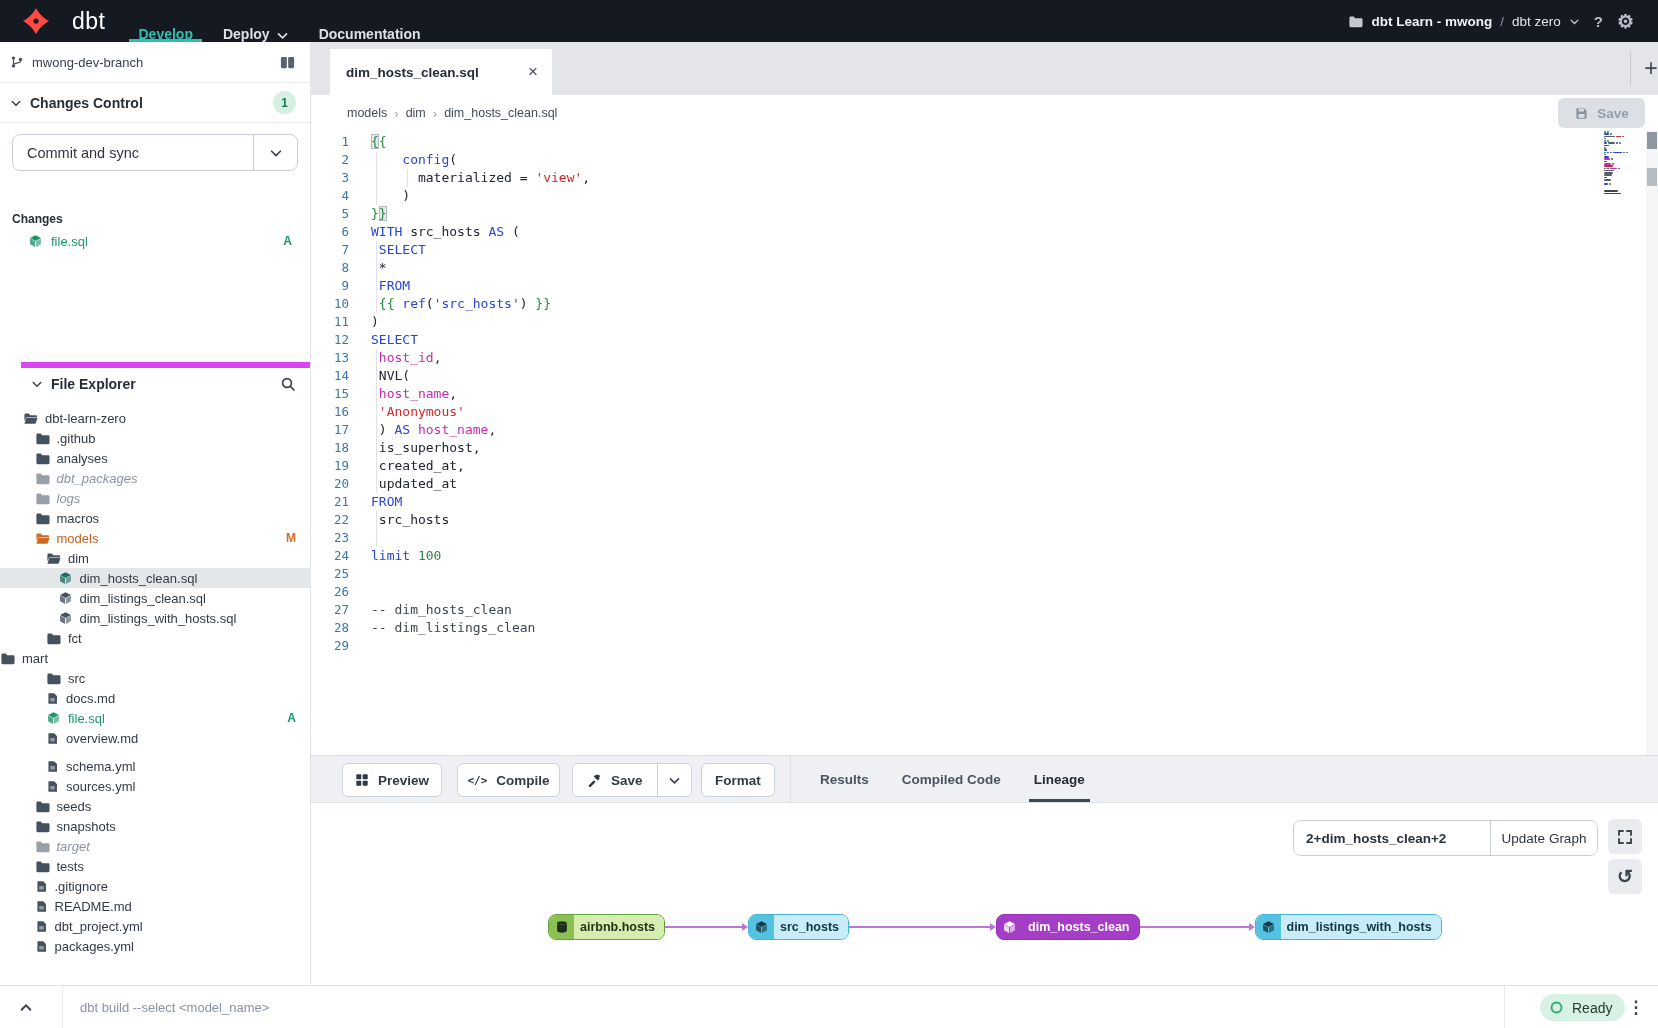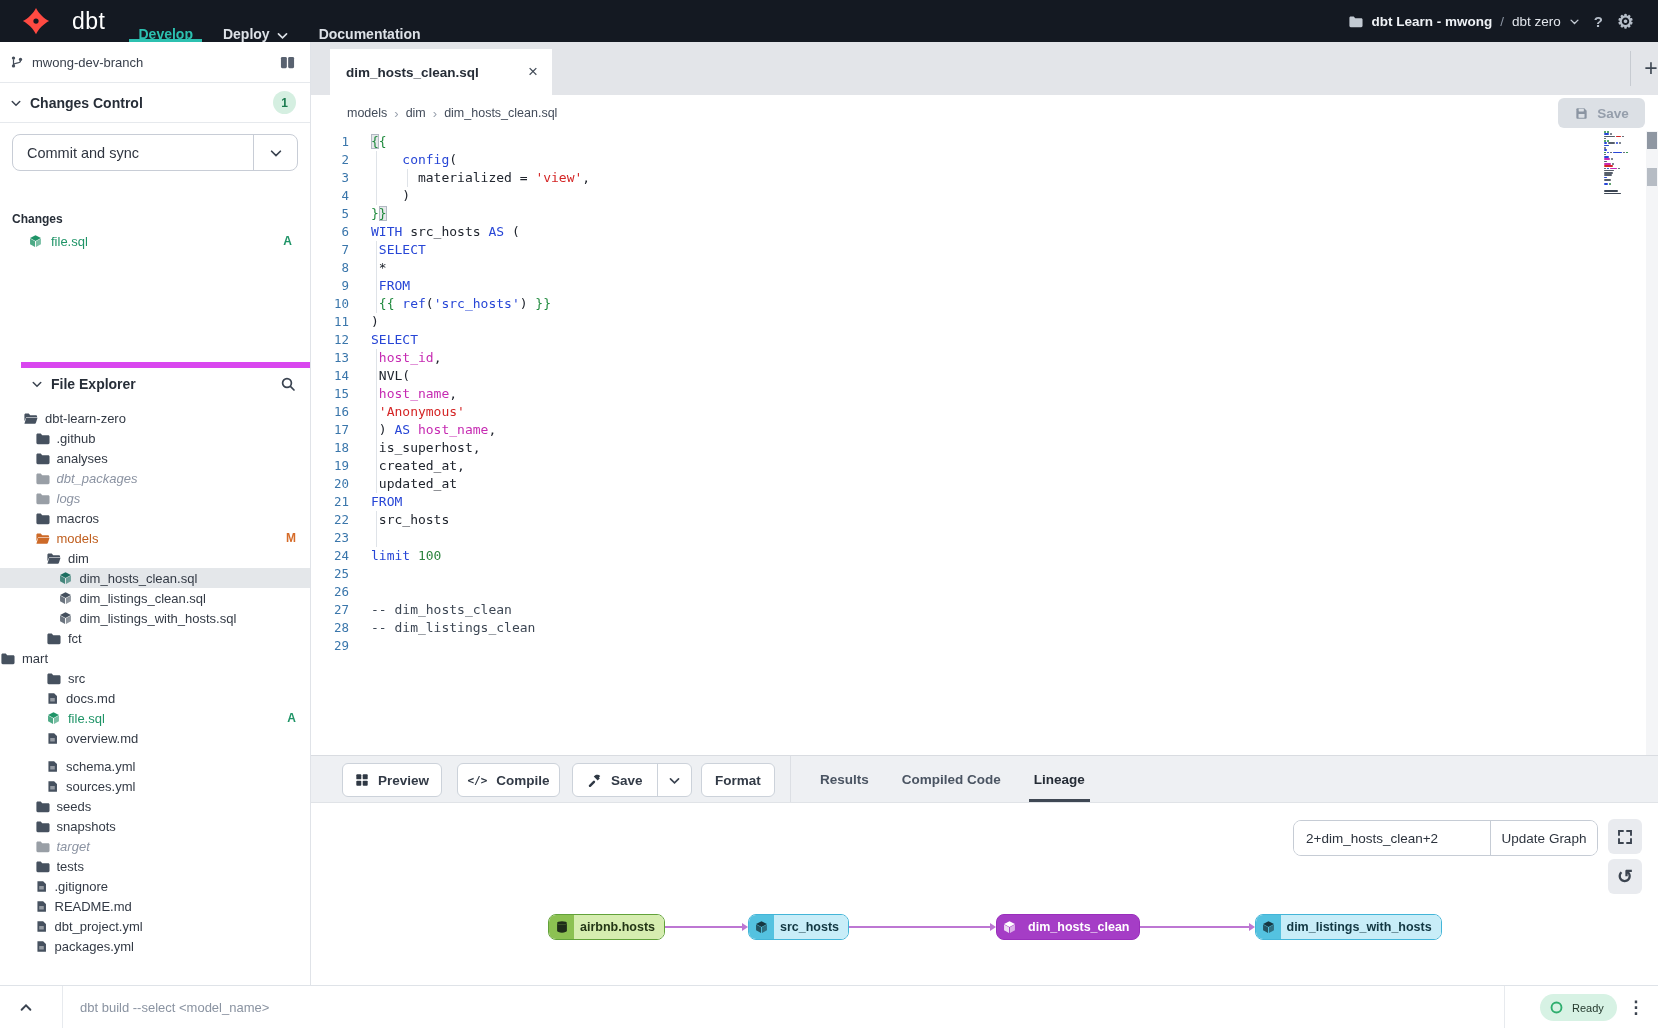--- a/index.html
+++ b/index.html
@@ -97,21 +97,21 @@
   .split-main { display:flex; align-items:center; gap:9px; padding:0 14px; font-size:13.5px; font-weight:bold; color:#323a46; cursor:pointer; }
   .split-caret { width:34px; border-left:1px solid #ccd2da; display:flex; align-items:center; justify-content:center; cursor:pointer; color:#3a4350; }
   .tb-divider { position:absolute; left:479px; top:0; bottom:0; width:1px; background:#dcdfe4; }
   .ptabs { position:absolute; left:509px; top:0; bottom:0; display:flex; gap:33px; }
   .ptab { display:flex; align-items:center; font-size:13.5px; font-weight:bold; color:#4a5462; position:relative; cursor:pointer; }
   .ptab.active { color:#252c36; }
   .ptab.active::after { content:''; position:absolute; left:-5px; right:-5px; bottom:0; height:3px; background:#3f4854; }
 
   .lineage-area { position:absolute; left:0; right:0; top:761px; bottom:0; background:#fff; }
   .selector { position:absolute; left:982px; top:17px; width:305px; height:36px; border:1px solid #c6ccd5; border-radius:8px; display:flex; background:#fff; overflow:hidden; }
-  .selector input { flex:1; border:none; outline:none; padding:0 12px; font-size:13.5px; color:#2b323c; font-family:"Liberation Sans", sans-serif; min-width:0; }
+  .selector input { flex:1; border:none; outline:none; padding:0 12px; font-size:13.5px; color:#2b323c; font-family:"Liberation Sans", sans-serif; min-width:0;font-weight:bold; }
   .update-btn { width:107px; border-left:1px solid #c6ccd5; display:flex; align-items:center; justify-content:center; font-size:13.5px; color:#2f3640; cursor:pointer; background:#fff; }
   .sq-btn { position:absolute; left:1297px; width:34px; height:35px; background:#e9ebef; border-radius:6px; display:flex; align-items:center; justify-content:center; color:#3c4450; cursor:pointer; }
   .sq-btn.expand { top:16px; }
   .sq-btn.reset { top:56px; font-size:19px; font-weight:bold; }
 
   .graph-row { position:absolute; left:237px; top:111px; display:flex; align-items:center;text-align:center; }
   .lnode { height:26px; border-radius:8px; display:flex; align-items:stretch; overflow:hidden; font-size:12.5px; font-weight:bold; cursor:pointer; flex:none; }
   .lnode .nicon { width:25px; display:flex; align-items:center; justify-content:center; }
   .lnode .nlabel { display:flex; align-items:center; padding:0 9px 0 6px; white-space:nowrap; }
   .lnode.green { border:1.5px solid #62a23a; }
@@ -127,21 +127,21 @@
   .connector::before { content:''; position:absolute; left:0; right:5px; top:12.3px; height:1.5px; background:#bd77d3; }
   .connector::after { content:''; position:absolute; right:0; top:8.5px; border-left:6px solid #bd77d3; border-top:4.5px solid transparent; border-bottom:4.5px solid transparent; }
 
   
   .statusbar { position:absolute; left:0; bottom:0; width:1658px; height:43px; background:#fff; border-top:1px solid #dfe3e8; }
   .sb-chevron { position:absolute; left:14px; top:10px; width:24px; height:24px; display:flex; align-items:center; justify-content:center; color:#3a4350; cursor:pointer; }
   .sb-divL { position:absolute; left:62px; top:0; bottom:0; width:1px; background:#e7eaee; }
   .sb-divR { position:absolute; left:1504px; top:0; bottom:0; width:1px; background:#e7eaee; }
   .cmd-input { position:absolute; left:80px; top:0; height:42px; width:1400px; border:none; outline:none; font-size:13px; color:#3a414d; font-family:"Liberation Sans", sans-serif; }
   .cmd-input::placeholder { color:#8a93a1; opacity:1; }
-  .ready-pill { position:absolute; left:1540px; top:8px; height:27px; border-radius:14px; background:#d7f2e4; display:flex; align-items:center; gap:8px; padding:0 13px 0 9px; font-size:11px; color:#253a2e; }
+  .ready-pill { position:absolute; left:1540px; top:8px; height:27px; border-radius:14px; background:#d7f2e4; display:flex; align-items:center; gap:8px; padding:0 13px 0 9px; font-size:14px; color:#253a2e; }
   .kebab { position:absolute; left:1624px; top:9px; width:24px; height:24px; display:flex; align-items:center; justify-content:center; font-size:17px; font-weight:bold; color:#3c4450; cursor:pointer; }
 </style>
 </head>
 <body>
 
 <div class="navbar">
   <div class="logo-wrap">
     <span>
       <svg width="28" height="28" viewBox="0 0 32 32">
           <path d="M16 1C19 7 25 13 31 16c-6 3-12 9-15 15-3-6-9-12-15-15C7 13 13 7 16 1z" fill="#ff4a42"></path>

